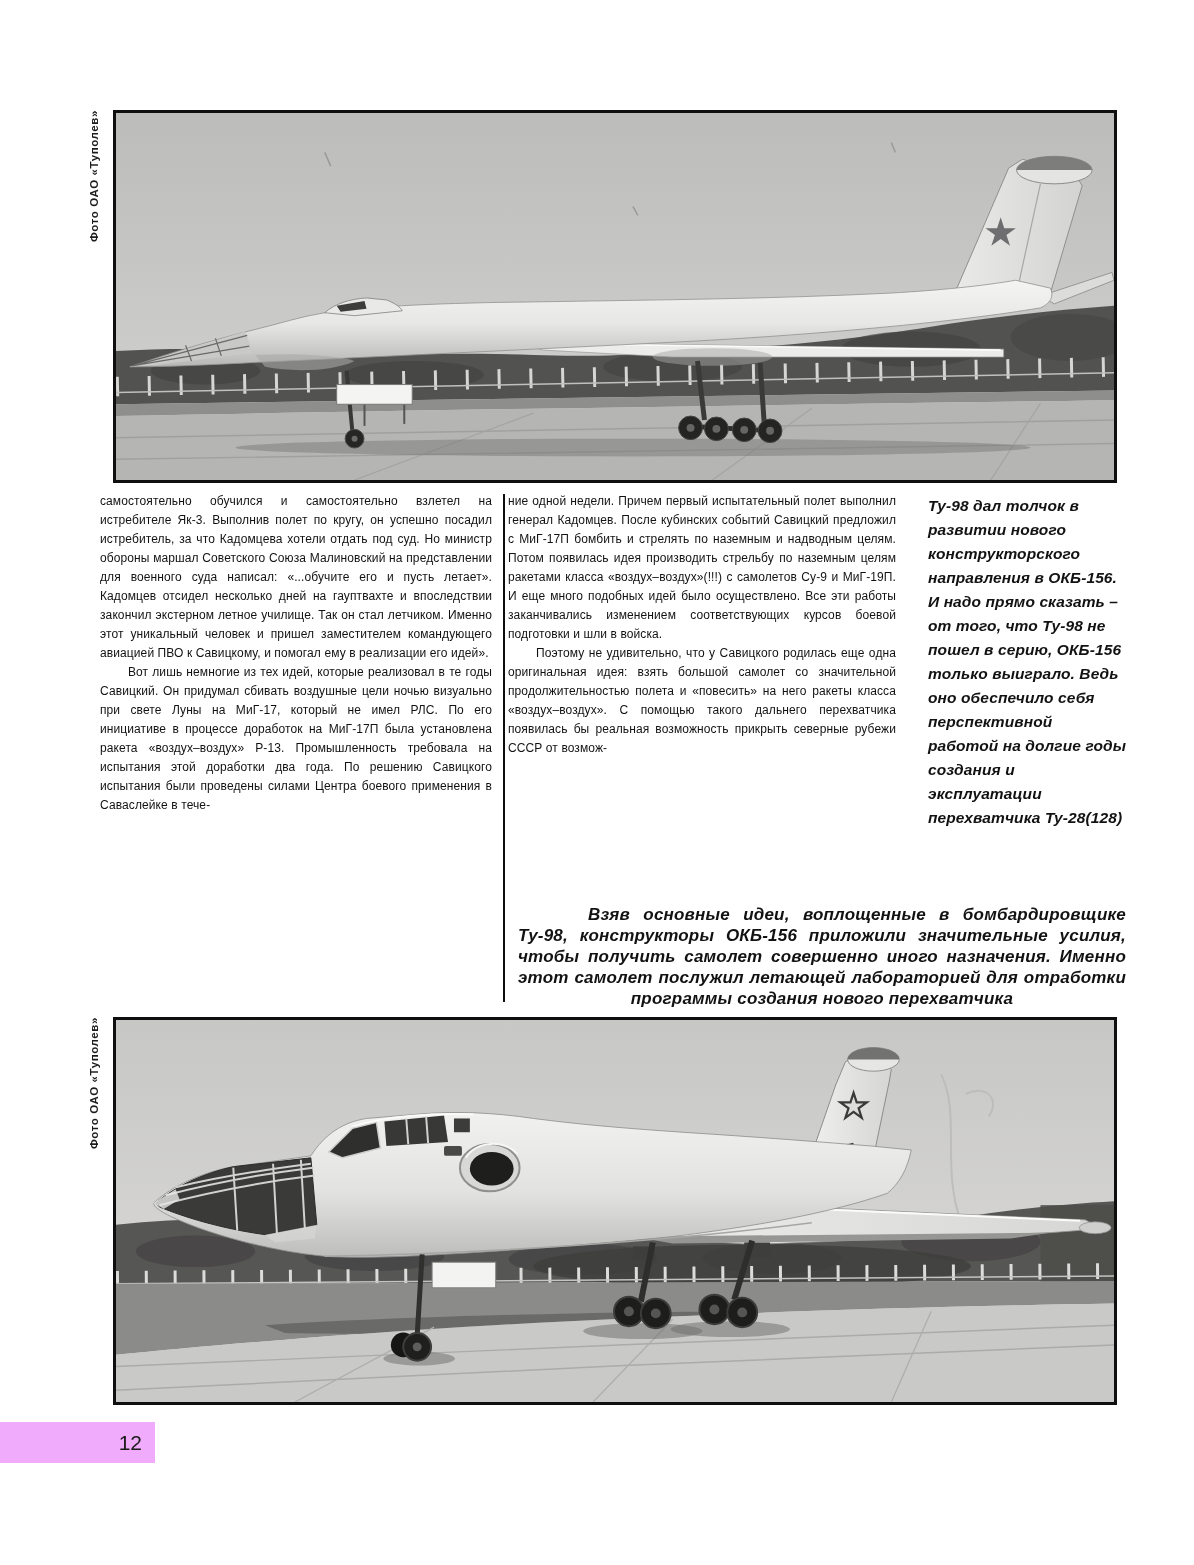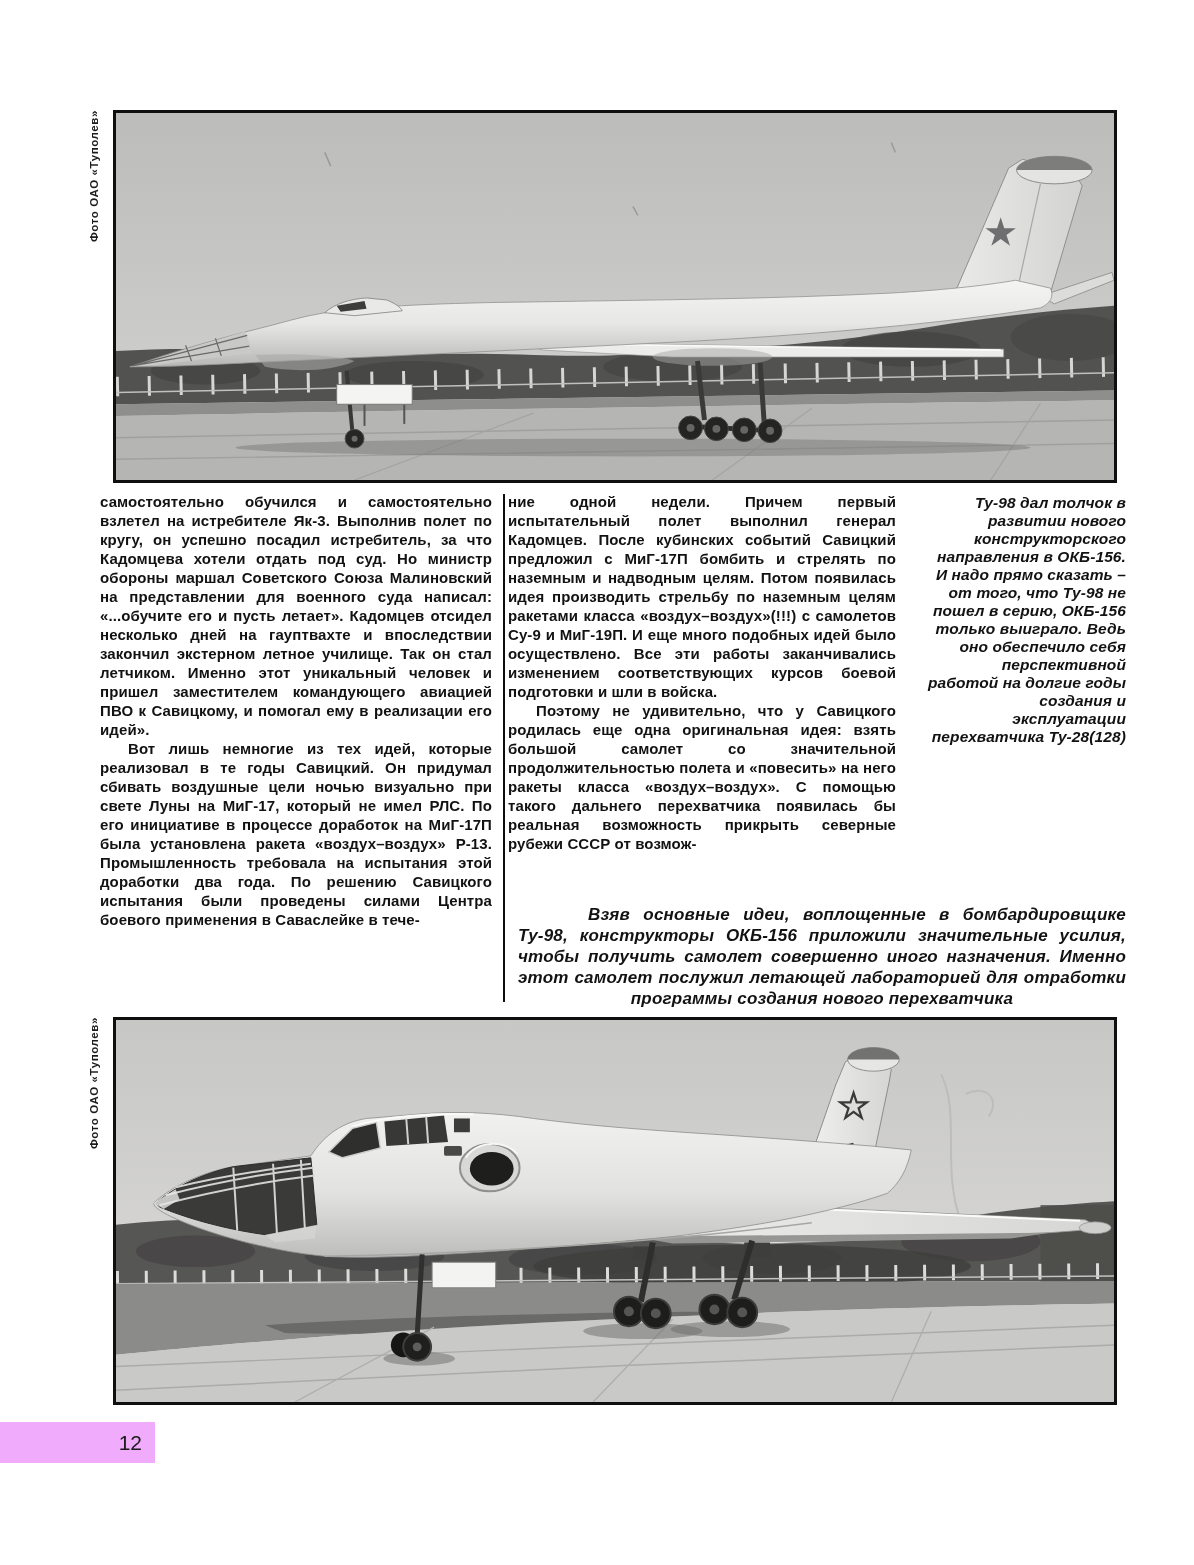--- a/index.html
+++ b/index.html
@@ -12,27 +12,27 @@
     position:absolute;border:3px solid #0f0f0f;background:#d6d6d4;box-sizing:border-box;
   }
   .photo-frame svg{display:block;width:100%;height:100%;}
   .photo-credit{
     position:absolute;
     writing-mode:vertical-rl;
     transform:rotate(180deg);
     font-weight:bold;font-size:11.5px;letter-spacing:.6px;color:#1c1c1c;
     white-space:nowrap;
   }
-  .col{position:absolute;text-align:justify;font-size:15px;line-height:19px;letter-spacing:.1px;font-weight:bold;}
+  .col{position:absolute;text-align:justify;font-size:12px;line-height:19px;letter-spacing:.1px;}
   .col p{margin:0;}
   .col p.indent{text-indent:28px;}
   .vrule{position:absolute;background:#0c0c0c;}
   .sidebar{
     position:absolute;font-weight:bold;font-style:italic;
-    font-size:15.5px;line-height:18px;text-align:right;letter-spacing:.1px;
+    font-size:15.5px;line-height:24px;text-align:left;letter-spacing:.1px;
   }
   .bottom-caption{
     position:absolute;font-weight:bold;font-style:italic;
     font-size:17px;line-height:21px;text-align:justify;text-align-last:center;
     text-indent:70px;letter-spacing:.2px;
   }
   .page-number-bar{
     position:absolute;left:0;top:1422px;width:155px;height:41px;background:#f0abfc;
   }
   .page-number{

